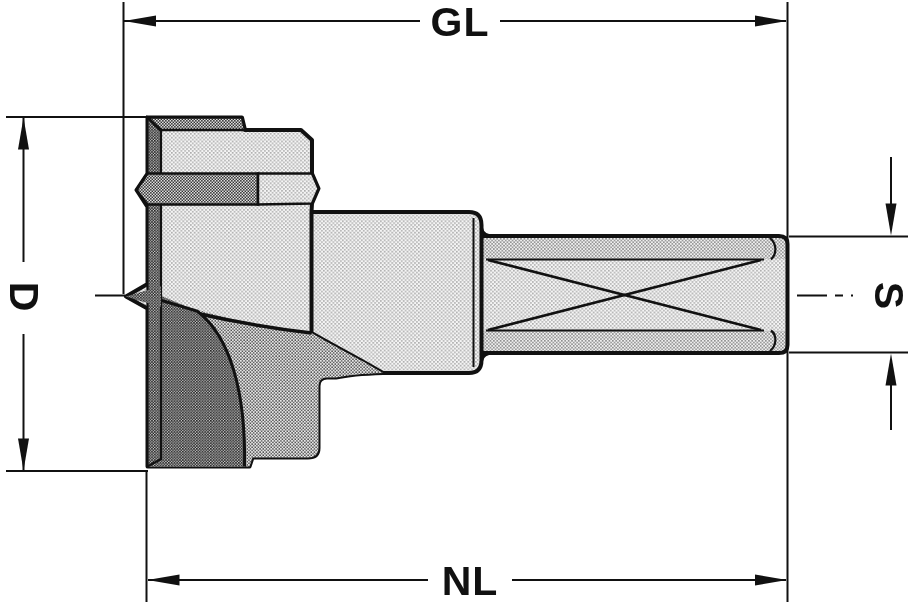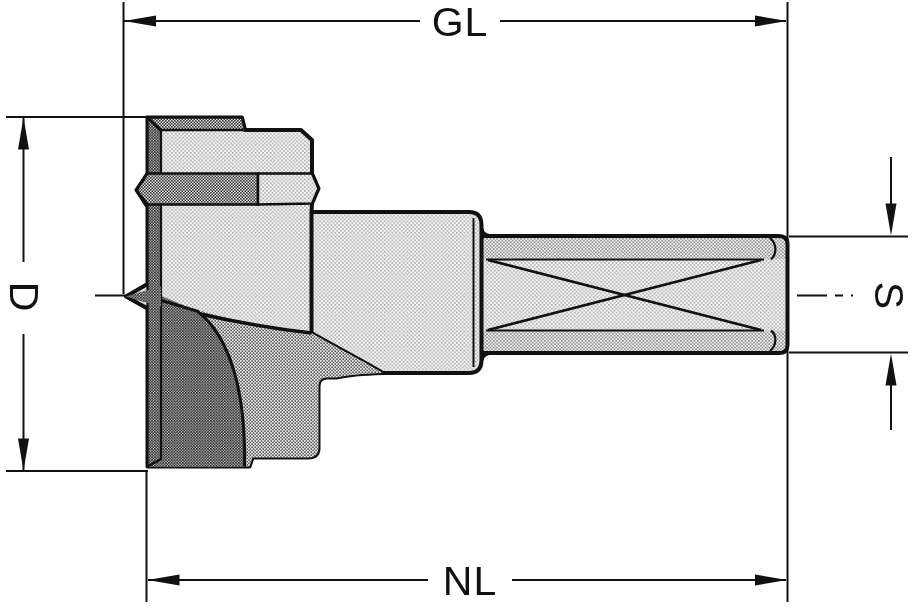--- a/index.html
+++ b/index.html
@@ -7,20 +7,21 @@
     padding: 0;
     background: #ffffff;
   }
   .stage {
     position: relative;
     width: 913px;
     height: 607px;
     background: #ffffff;
     overflow: hidden;
     font-family: "Liberation Sans", sans-serif;
+    font-weight: bold;
   }
   svg { display: block; }
   text.dim-label {
     font-family: "Liberation Sans", sans-serif;
     font-size: 41px;
     fill: #111111;
     letter-spacing: 1px;
   }
 </style>
 </head>

